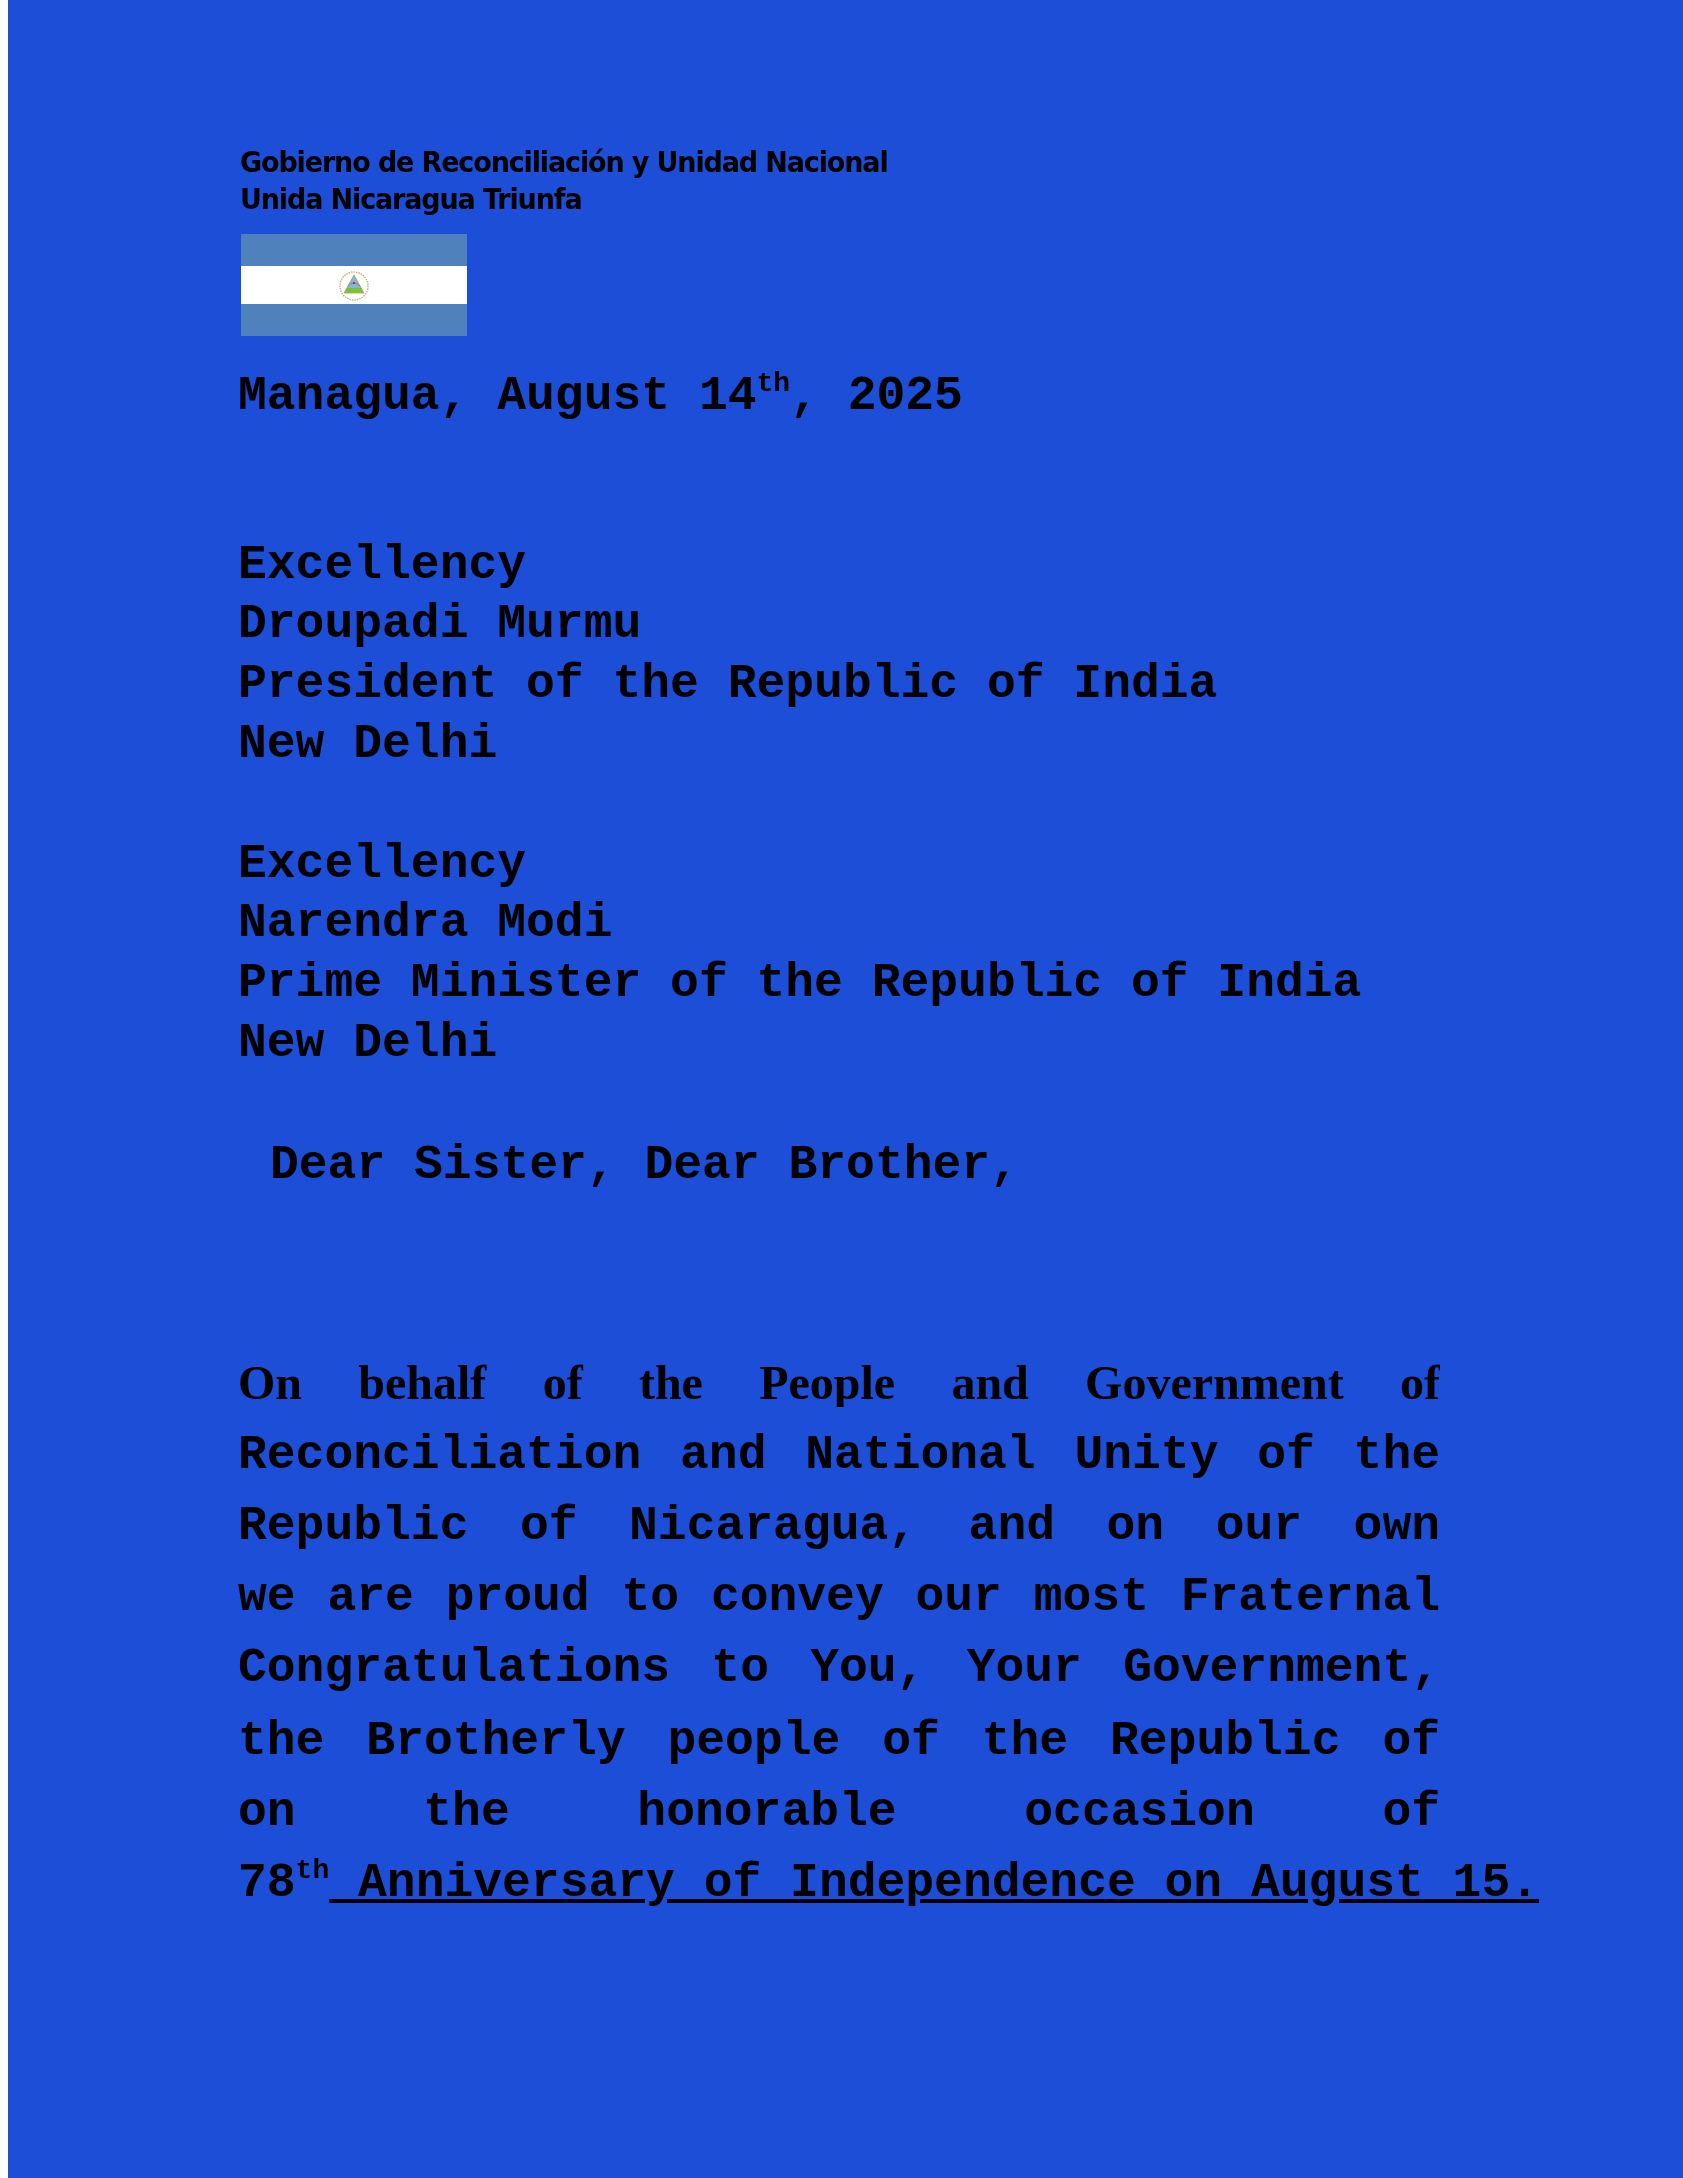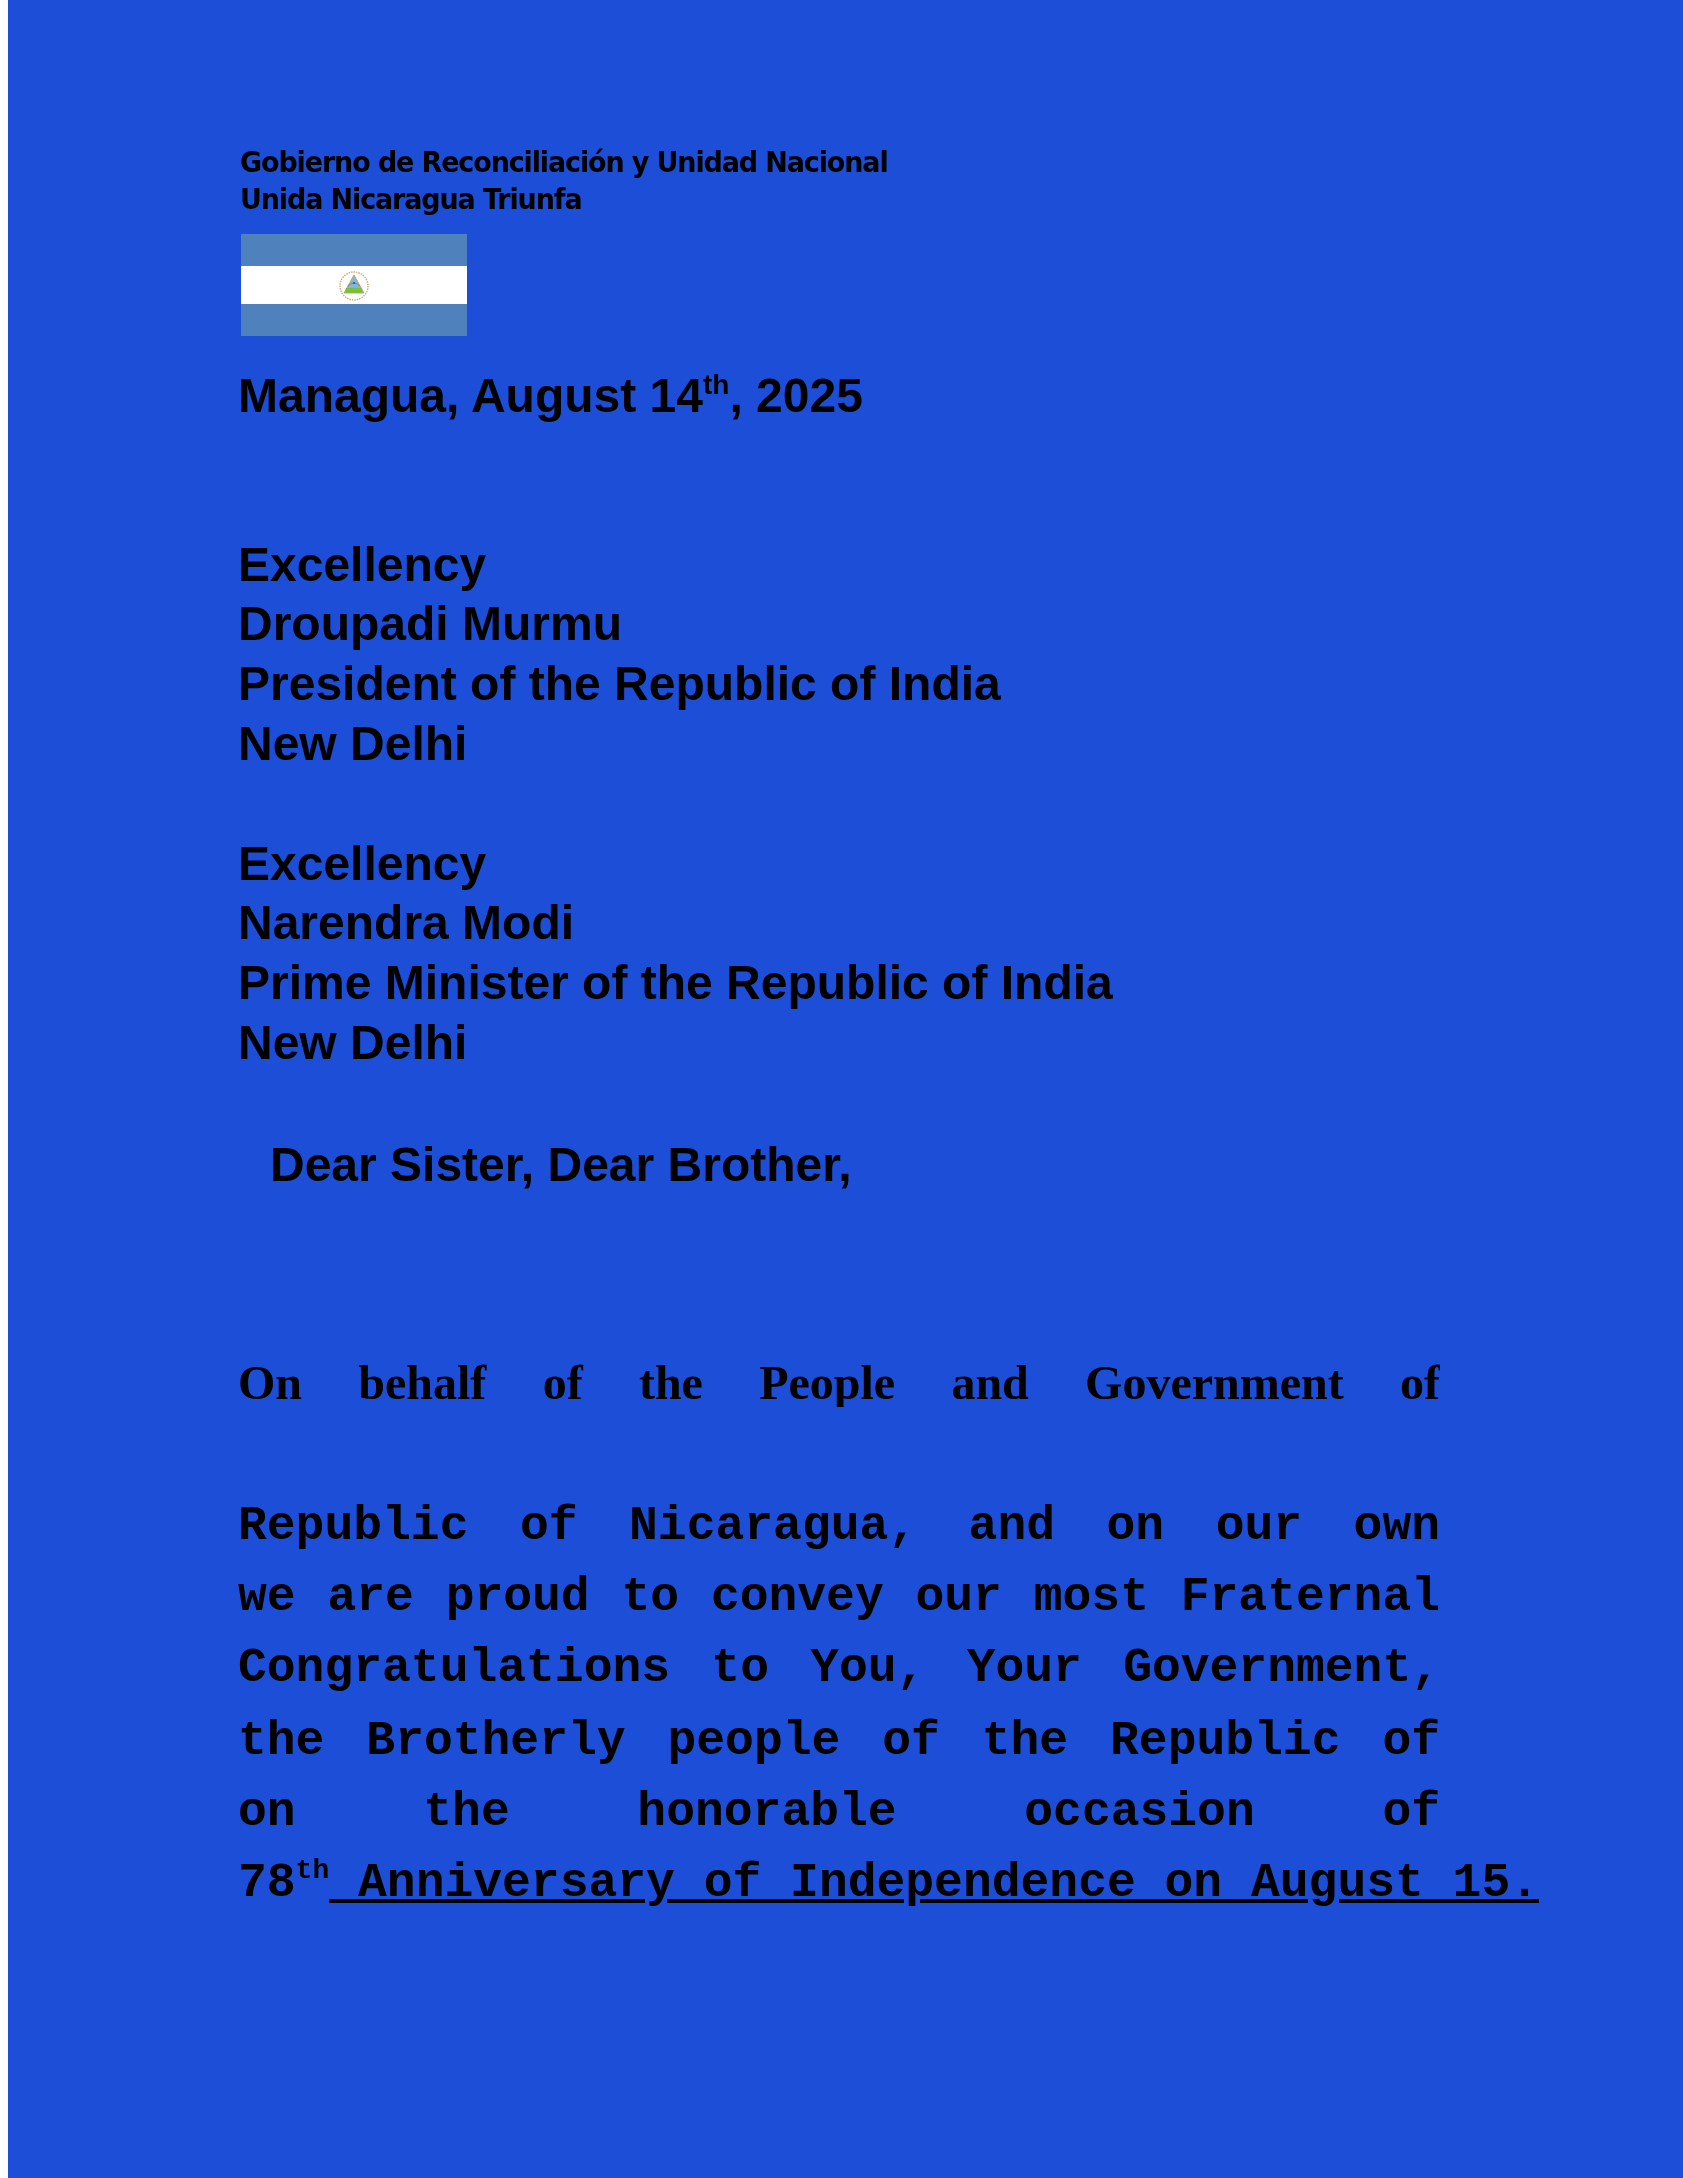--- a/index.html
+++ b/index.html
@@ -6,21 +6,21 @@
   body { width: 1683px; height: 2178px; position: relative; overflow: hidden; color: #000; }
   .page { position: absolute; left: 8px; top: 0; width: 1683px; height: 2178px; background: #1d4ed8; }
   .hdr { position: absolute; left: 232px; font-family: "DejaVu Sans", sans-serif; font-weight: bold;
          font-size: 29px; line-height: 38px; letter-spacing: -1.2px; transform: scaleX(0.93); transform-origin: left top; white-space: nowrap; }
   .flag { position: absolute; left: 233px; top: 234px; width: 226px; height: 102px; }
   .flag .stripe { position: absolute; left: 0; width: 100%; }
   .flag .s1 { top: 0; height: 32px; }
   .flag .s2 { top: 32px; height: 39px; background: #ffffff; }
   .flag .s3 { top: 70px; height: 32px; }
   .flag .emblem { position: absolute; left: 93px; top: 35px; width: 40px; height: 34px; }
-  .mono { position: absolute; left: 230px; font-family: Liberation Sans, sans-serif;
+  .mono { position: absolute; left: 230px; font-family: Liberation Mono, monospace;
           font-weight: bold; font-size: 48px; line-height: 48px; white-space: nowrap; }
   .mono sup { font-size: 28px; line-height: 0; vertical-align: 0; position: relative; top: -18px; }
   .body-line { position: absolute; left: 230px; width: 1202px; font-family: "Liberation Mono", "DejaVu Sans Mono", monospace;
                font-weight: bold; font-size: 48px; line-height: 48px; white-space: nowrap; }
   .justify { text-align: justify; text-align-last: justify; white-space: normal; height: 48px; overflow: hidden; }
   .body-line sup { font-size: 28px; line-height: 0; position: relative; top: -18px; vertical-align: 0; }
 </style>
 </head>
 <body>
 
@@ -50,20 +50,21 @@
   <div class="mono" style="top:720px;">New Delhi</div>
 
   <div class="mono" style="top:840px;">Excellency</div>
   <div class="mono" style="top:899px;">Narendra Modi</div>
   <div class="mono" style="top:959px;">Prime Minister of the Republic of India</div>
   <div class="mono" style="top:1019px;">New Delhi</div>
 
   <div class="mono" style="top:1141px;margin-left:32px;">Dear Sister, Dear Brother,</div>
 
   <div class="body-line justify" style="top:1359px;font-family:Liberation Serif, serif;">On behalf of the People and Government of</div>
+  <div class="body-line justify" style="top:1431px;">Reconciliation and National Unity of the</div>
   <div class="body-line justify" style="top:1502px;">Republic of Nicaragua, and on our own behalf,</div>
   <div class="body-line justify" style="top:1573px;">we are proud to convey our most Fraternal</div>
   <div class="body-line justify" style="top:1644px;">Congratulations to You, Your Government, and</div>
   <div class="body-line justify" style="top:1717px;">the Brotherly people of the Republic of India</div>
   <div class="body-line justify" style="top:1788px;">on the honorable occasion of commemorating the</div>
   <div class="body-line" style="top:1859px;"><span>78</span><sup>th</sup><span style="white-space:pre;text-decoration:underline;"> Anniversary of Independence on August 15.</span></div>
 
 </div>
 
 

